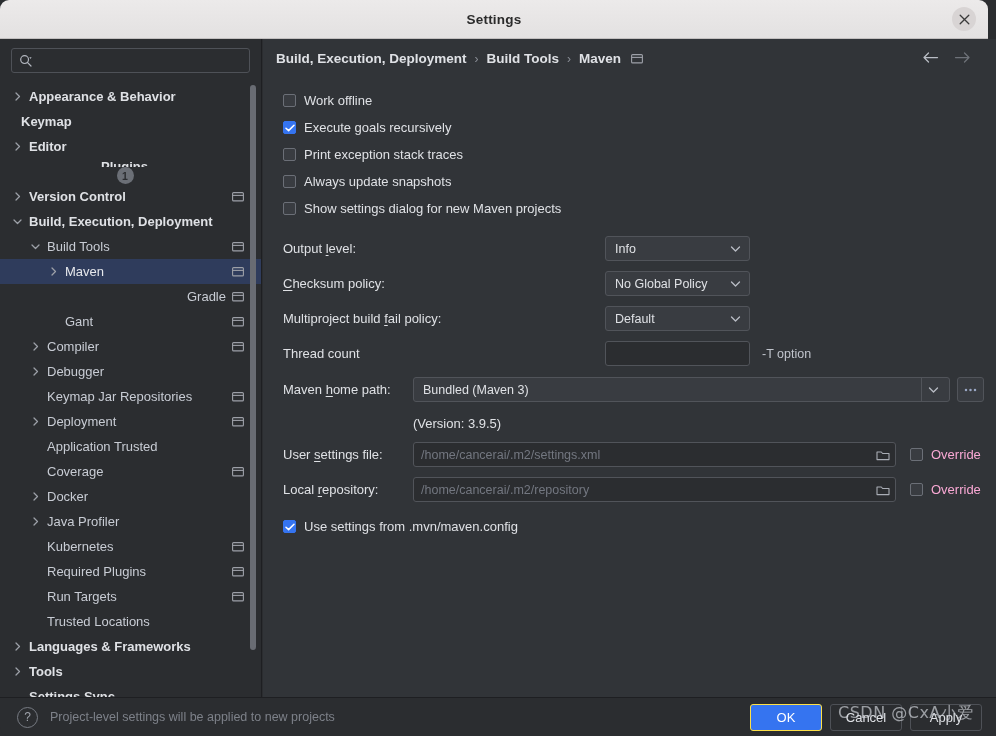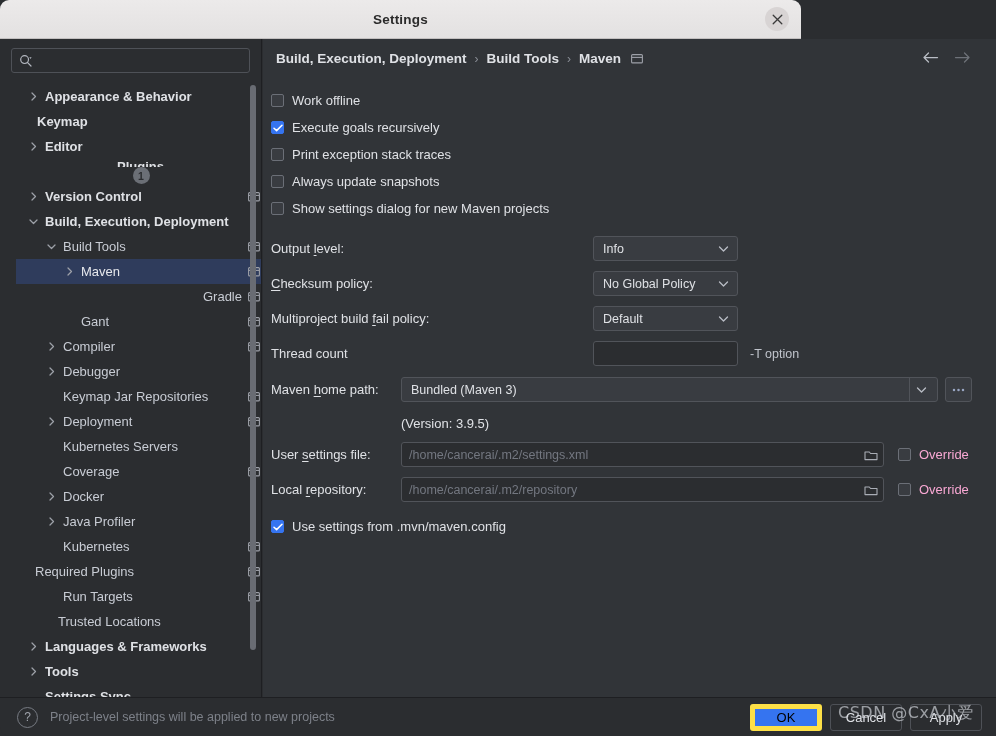--- a/index.html
+++ b/index.html
@@ -11,21 +11,21 @@
   }
   #app {
     position: relative;
     width: 996px; height: 736px;
     background: #2b2d30;
     overflow: hidden;
   }
 
   
   .titlebar {
-    position: absolute; left: 0; top: 0; width: 801px; height: 39px;
+    position: absolute; left: 0; top: 0; width: 988px; height: 39px;
     background: linear-gradient(to bottom, #eceaea 0%, #e3e1e1 100%);
     border-top-left-radius: 9px; border-top-right-radius: 9px;
     border-bottom: 1px solid #c2bfbf;
     display: flex; align-items: center; justify-content: center;
   }
   .titlebar-title {
     font-size: 13.5px; font-weight: bold; color: #2b2b2b;
     letter-spacing: 0.2px;
   }
   .win-close {
@@ -58,21 +58,21 @@
   }
   .search-box .mag { flex: none; display: flex; align-items: center; }
   .search-input {
     flex: 1; background: transparent; border: none; outline: none;
     color: #dfe1e5; font-family: inherit; font-size: 12.5px;
     padding-left: 5px;
   }
   .search-input::placeholder { color: #6f737a; }
 
   .tree {
-    position: absolute; left: 16px; top: 45px; width: 262px; height: 613px;
+    position: absolute; left: 0; top: 45px; width: 262px; height: 613px;
     overflow: hidden;
   }
   .tree-row {
     position: relative;
     height: 25px; display: flex; align-items: center;
     padding-right: 18px; cursor: default;
     white-space: nowrap;
   }
   .tree-row.selected { background: #2f3c5c; }
   .tw {
@@ -113,21 +113,21 @@
     font-size: 13.5px;
   }
   .crumb { color: #dfe1e5; font-weight: bold; }
   .crumb-sep { color: #8a8e96; font-size: 12px; }
   .nav-arrows {
     position: absolute; right: 25px; top: 12px;
     display: flex; align-items: center; gap: 15px;
   }
   .nav-arrow { cursor: pointer; display: flex; }
 
-  .content { position: absolute; left: 8px; top: 48px; right: 10px; }
+  .content { position: absolute; left: 20px; top: 48px; right: 10px; }
 
   
   .cb-row { display: flex; align-items: center; height: 27px; }
   .cb {
     width: 13px; height: 13px; flex: none;
     border: 1px solid #6b6f77; border-radius: 2px;
     background: #393c41;
     display: flex; align-items: center; justify-content: center;
     cursor: pointer;
   }
@@ -209,21 +209,21 @@
   .footer-btns {
     margin-left: auto; margin-right: 14px;
     display: flex; align-items: center; gap: 8px;
   }
   .btn {
     min-width: 72px; height: 27px; padding: 0 14px;
     border-radius: 3px; font-size: 13px;
     display: flex; align-items: center; justify-content: center;
     cursor: pointer; font-family: inherit;
   }
-  .btn-primary { background: #3574f0; color: #000000; border: 5px solid #fde047; }
+  .btn-primary { background: #3574f0; color: #ffffff; border: 1px solid #fde047; }
   .btn-default { background: #2b2d30; color: #dfe1e5; border: 1px solid #4e5157; }
 
   
   .watermark {
     position: absolute; left: 838px; top: 703px;
     font-size: 16px; color: rgba(225,228,234,0.62);
     font-family: "DejaVu Sans", sans-serif;
     pointer-events: none; white-space: nowrap;
     letter-spacing: 0.5px;
   }
@@ -395,21 +395,21 @@
             <span class="tree-label" style="margin-left: 5px;">Deployment</span>
             <span class="proj-icon">
               <svg width="12" height="10" viewBox="0 0 12 10">
                 <rect x="0.6" y="0.6" width="10.8" height="8.3" rx="1" fill="none" stroke="#9da0a8" stroke-width="1.1"></rect>
                 <path d="M0.6 3.4 H11.4" stroke="#9da0a8" stroke-width="1.1"></path>
               </svg>
             </span>
           </div>
           <div class="tree-row" style="padding-left: 28px;">
             <span class="tw empty"></span>
-            <span class="tree-label" style="margin-left: 5px;">Kubernetes Servers</span>
+            <span class="tree-label" style="margin-left: 5px;">Application Trusted</span>
           </div>
           <div class="tree-row" style="padding-left: 28px;">
             <span class="tw empty"></span>
             <span class="tree-label" style="margin-left: 5px;">Coverage</span>
             <span class="proj-icon">
               <svg width="12" height="10" viewBox="0 0 12 10">
                 <rect x="0.6" y="0.6" width="10.8" height="8.3" rx="1" fill="none" stroke="#9da0a8" stroke-width="1.1"></rect>
                 <path d="M0.6 3.4 H11.4" stroke="#9da0a8" stroke-width="1.1"></path>
               </svg>
             </span>
@@ -433,21 +433,21 @@
           <div class="tree-row" style="padding-left: 28px;">
             <span class="tw empty"></span>
             <span class="tree-label" style="margin-left: 5px;">Kubernetes</span>
             <span class="proj-icon">
               <svg width="12" height="10" viewBox="0 0 12 10">
                 <rect x="0.6" y="0.6" width="10.8" height="8.3" rx="1" fill="none" stroke="#9da0a8" stroke-width="1.1"></rect>
                 <path d="M0.6 3.4 H11.4" stroke="#9da0a8" stroke-width="1.1"></path>
               </svg>
             </span>
           </div>
-          <div class="tree-row" style="">
+          <div class="tree-row" style="padding-left: 28px;">
             <span class="tw empty"></span>
             <span class="tree-label" style="margin-left: 5px;">Required Plugins</span>
             <span class="proj-icon">
               <svg width="12" height="10" viewBox="0 0 12 10">
                 <rect x="0.6" y="0.6" width="10.8" height="8.3" rx="1" fill="none" stroke="#9da0a8" stroke-width="1.1"></rect>
                 <path d="M0.6 3.4 H11.4" stroke="#9da0a8" stroke-width="1.1"></path>
               </svg>
             </span>
           </div>
           <div class="tree-row" style="padding-left: 28px;">
@@ -455,21 +455,21 @@
             <span class="tree-label" style="margin-left: 5px;">Run Targets</span>
             <span class="proj-icon">
               <svg width="12" height="10" viewBox="0 0 12 10">
                 <rect x="0.6" y="0.6" width="10.8" height="8.3" rx="1" fill="none" stroke="#9da0a8" stroke-width="1.1"></rect>
                 <path d="M0.6 3.4 H11.4" stroke="#9da0a8" stroke-width="1.1"></path>
               </svg>
             </span>
           </div>
           <div class="tree-row" style="padding-left: 28px;">
             <span class="tw empty"></span>
-            <span class="tree-label" style="">Trusted Locations</span>
+            <span class="tree-label" style="margin-left: 5px;">Trusted Locations</span>
           </div>
           <div class="tree-row top" style="padding-left: 10px;">
             <span class="tw">
               <svg width="9" height="9" viewBox="0 0 9 9">
                 <path d="M3 1 L6.5 4.5 L3 8" fill="none" stroke="#9da0a8" stroke-width="1.25" stroke-linecap="round" stroke-linejoin="round"></path>
               </svg>
             </span>
             <span class="tree-label" style="margin-left: 5px;">Languages &amp; Frameworks</span>
           </div>
           <div class="tree-row top" style="padding-left: 10px;">

